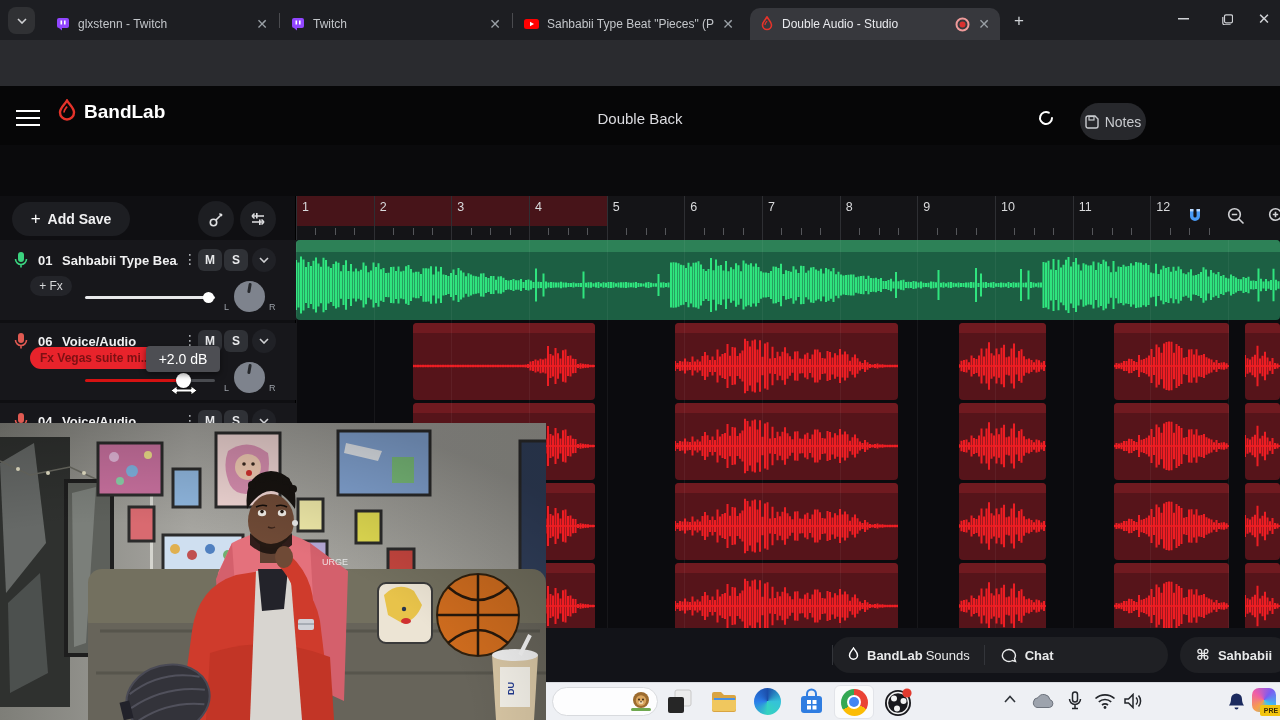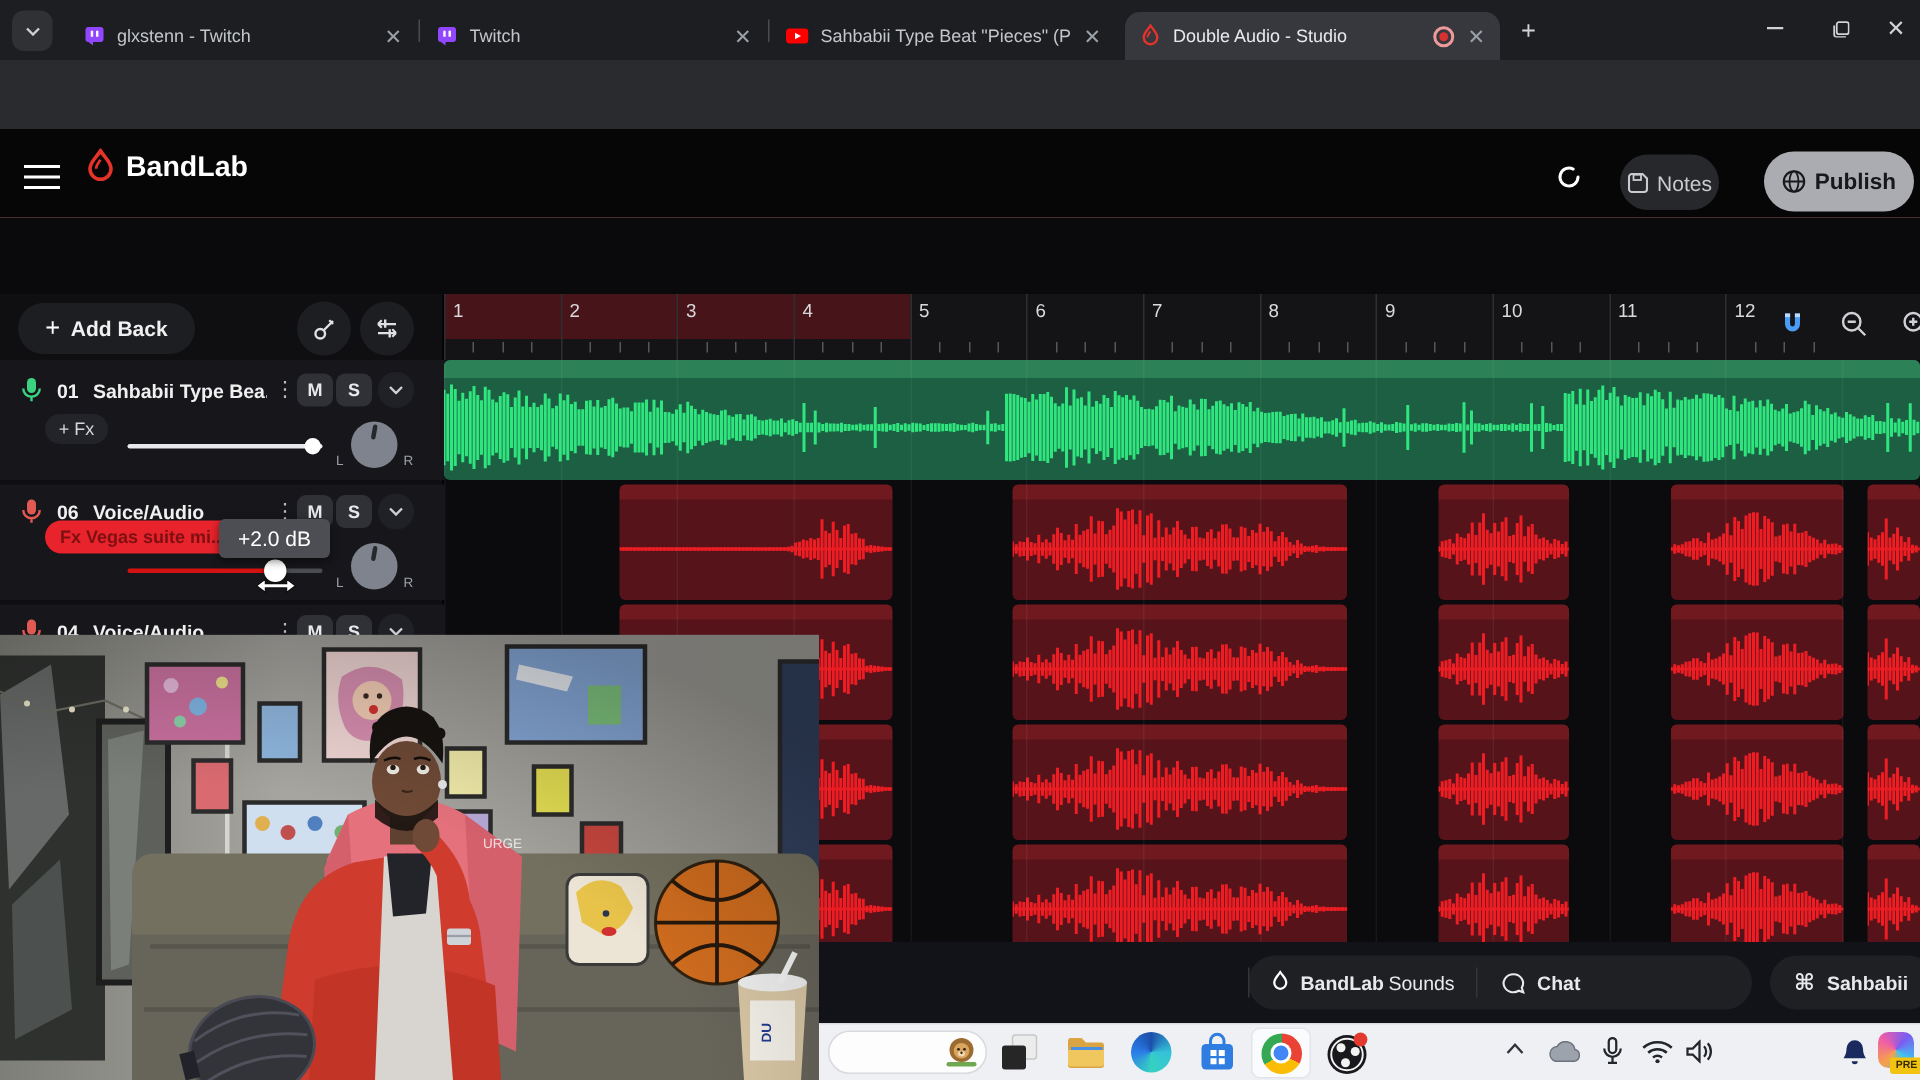--- a/index.html
+++ b/index.html
@@ -177,37 +177,30 @@
         <div style="height:2px;background:#fff;margin:5px 0"></div>
         <div style="height:2px;background:#fff;margin:5px 0"></div>
     </div>
     <div class="abs flex" style="left:56px;top:13px">
       <svg width="22" height="26">
           <path d="M11 1.5 C8.4 6 4 8.6 4 13.5 a7 7 0 0 0 14 0 C18 8.6 13.6 6 11 1.5 Z" fill="none" stroke="#e5332a" stroke-width="2.4"></path>
           <path d="M11 7.5 C9.6 9.7 8 11 8 13.5" fill="none" stroke="#e5332a" stroke-width="1.8"></path>
         </svg>
       <span style="color:#fff;font-size:19px;font-weight:bold;margin-left:6px">BandLab</span>
     </div>
+    <div class="abs" style="left:0;top:24px;width:1280px;text-align:center;color:#dcdce0;font-size:15px">Double Back</div>
     <svg class="abs" style="left:1038px;top:24px" width="16" height="16">
         <path d="M14 8 a6 6 0 1 1 -3.2 -5.3" fill="none" stroke="#fff" stroke-width="2" stroke-linecap="round"></path>
       </svg>
     <div class="abs ctr" style="left:1080px;top:17px;width:66px;height:37px;border-radius:19px;background:#27282c">
       <svg width="14" height="14">
           <path d="M1 3 a2 2 0 0 1 2-2 h7 l3 3 v7 a2 2 0 0 1 -2 2 h-8 a2 2 0 0 1 -2-2 Z" fill="none" stroke="#c9cbcf" stroke-width="1.4"></path>
           <rect x="4" y="1.5" width="5" height="3.5" fill="none" stroke="#c9cbcf" stroke-width="1.2"></rect>
         </svg>
       <span style="color:#c9cbcf;font-size:14px;margin-left:6px">Notes</span>
-    </div>
-    <div class="abs ctr" style="left:1176px;top:15px;width:100px;height:40px;border-radius:20px;background:#aaacb1">
-      <svg width="16" height="16">
-          <circle cx="8" cy="8" r="6.8" fill="none" stroke="#17181b" stroke-width="1.4"></circle>
-          <ellipse cx="8" cy="8" rx="3" ry="6.8" fill="none" stroke="#17181b" stroke-width="1.2"></ellipse>
-          <path d="M1.2 8 h13.6" stroke="#17181b" stroke-width="1.2"></path>
-        </svg>
-      <span style="color:#17181b;font-size:15px;font-weight:bold;margin-left:6px">Publish</span>
     </div>
   </div>
 
   <div class="abs stoolbar">
     <div class="spill" style="left:14px;width:74px">
       <div class="seg" style="width:37px;font-size:17px">↶</div>
       <div class="segdiv"></div>
       <div class="seg" style="width:36px;font-size:17px;color:#9fa2a6">↷</div>
     </div>
     <div class="spill ctr" style="left:110px;width:34px">
@@ -371,21 +364,21 @@
   <div class="abs ctr" style="left:1264px;top:203px;width:26px;height:26px">
     <svg width="18" height="18">
         <circle cx="7.5" cy="7.5" r="5.8" fill="none" stroke="#d0d1d4" stroke-width="1.6"></circle>
         <path d="M12 12 L16.5 16.5 M4.8 7.5 h5.4 M7.5 4.8 v5.4" stroke="#d0d1d4" stroke-width="1.6"></path>
       </svg>
   </div>
 
   <div class="abs panel">
     <div class="abs flex" style="left:12px;top:6px;width:118px;height:34px;border-radius:17px;background:#1d1e22;justify-content:center">
       <span style="color:#fff;font-size:17px;margin-right:7px">+</span>
-      <span style="color:#f0f0f1;font-size:14px;font-weight:bold">Add Back</span>
+      <span style="color:#f0f0f1;font-size:14px;font-weight:bold">Add Save</span>
     </div>
     <div class="abs ctr" style="left:198px;top:5px;width:36px;height:36px;border-radius:50%;background:#1d1e22">
       <svg width="17" height="17">
           <circle cx="5.5" cy="11.5" r="3.2" fill="none" stroke="#dfe0e2" stroke-width="1.6"></circle>
           <path d="M8 9 L14 3 M11.5 2.5 l2.5 2.5" stroke="#dfe0e2" stroke-width="1.6" fill="none"></path>
         </svg>
     </div>
     <div class="abs ctr" style="left:240px;top:5px;width:36px;height:36px;border-radius:50%;background:#1d1e22">
       <svg width="18" height="14">
           <path d="M3 4 h12 M3 10 h12" stroke="#dfe0e2" stroke-width="1.5"></path>

